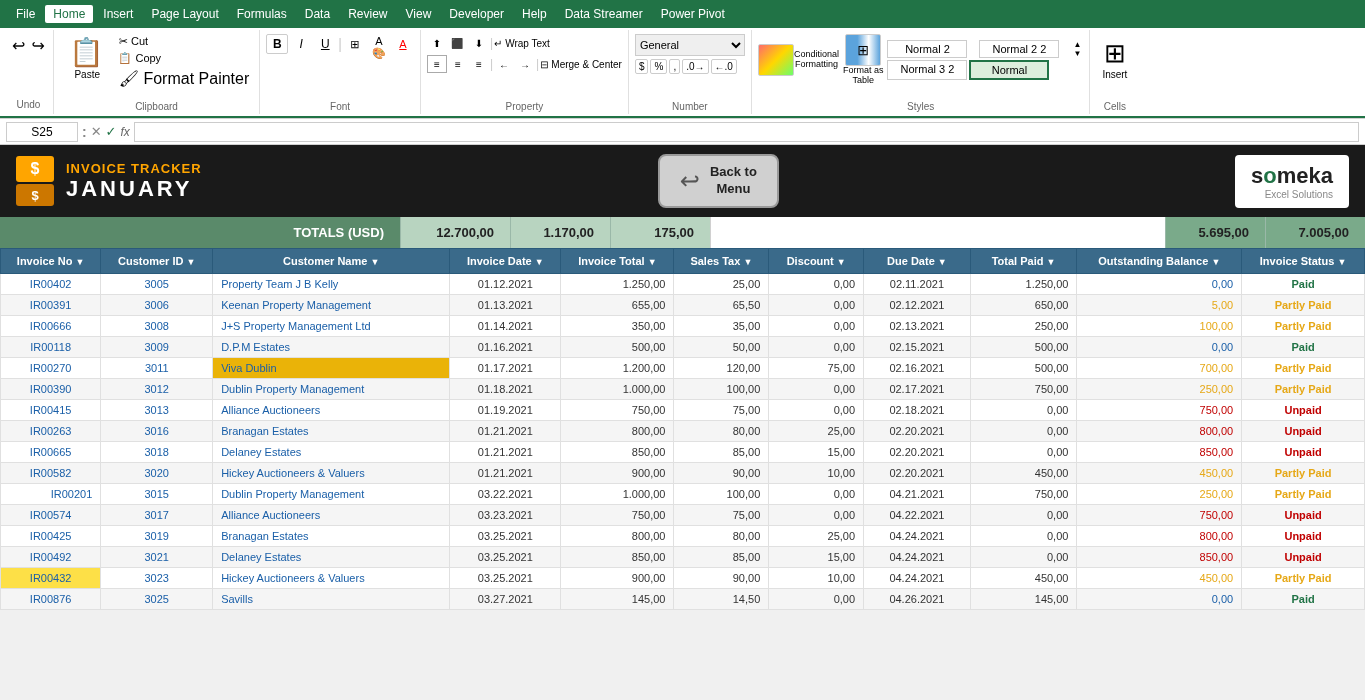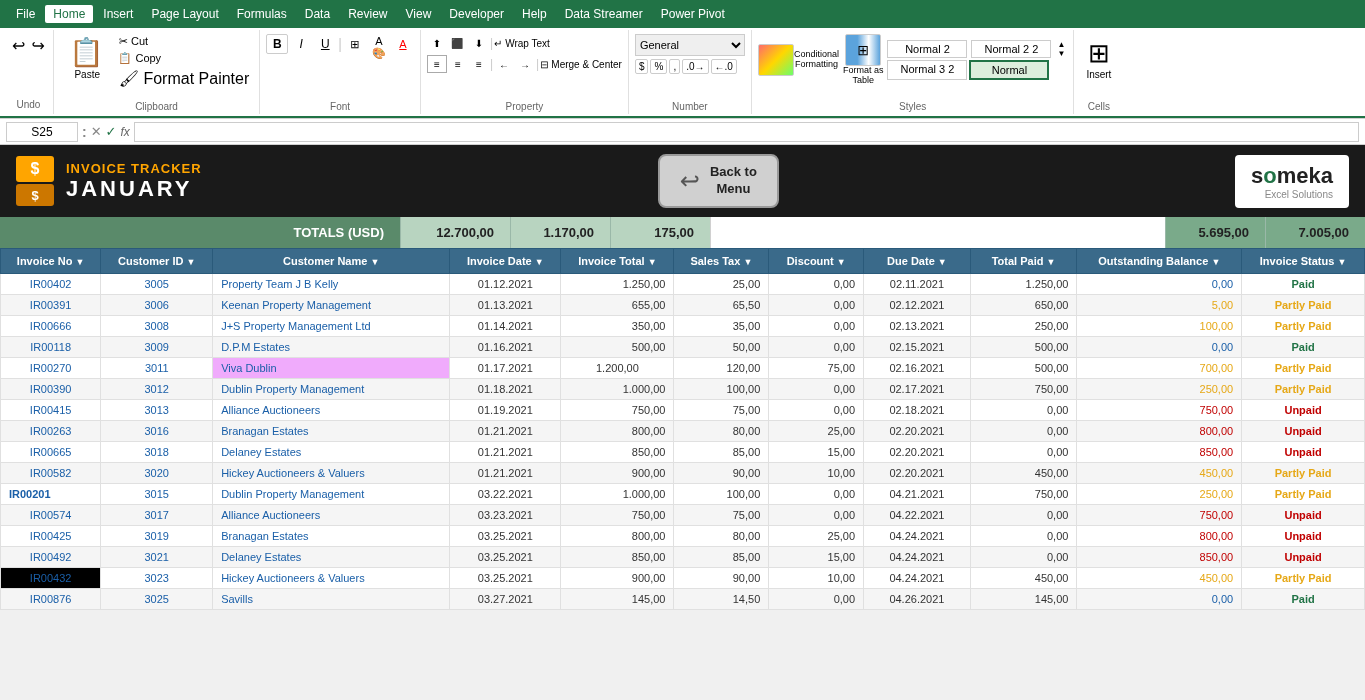--- a/index.html
+++ b/index.html
@@ -111,21 +111,21 @@
             <span style="font-size:9px;text-align:center;line-height:1.1;">Conditional<br>Formatting</span>
           </div>
           <div style="display:flex;flex-direction:column;align-items:center;cursor:pointer;">
             <div style="width:36px;height:32px;background:linear-gradient(90deg,#5ba3dc,#5ba3dc,#fff,#5ba3dc);border:1px solid #ccc;border-radius:2px;display:flex;align-items:center;justify-content:center;">
               <span style="font-size:14px;">⊞</span>
             </div>
             <span style="font-size:9px;text-align:center;line-height:1.1;">Format as<br>Table</span>
           </div>
 
           <div style="display:flex;flex-direction:column;gap:2px;">
-            <div style="display:flex;gap:4px;">
+            <div style="display:flex;gap:12px;">
               <div style="border:1px solid #ccc;padding:2px 6px;font-size:11px;cursor:pointer;min-width:80px;text-align:center;white-space:nowrap;">Normal 2</div>
               <div style="border:1px solid #ccc;padding:2px 6px;font-size:11px;cursor:pointer;min-width:80px;text-align:center;white-space:nowrap;">Normal 2 2</div>
               <div style="display:flex;flex-direction:column;cursor:pointer;padding:0 2px;">
                 <span style="font-size:8px;">▲</span>
                 <span style="font-size:8px;">▼</span>
               </div>
             </div>
             <div style="display:flex;gap:2px;">
               <div style="border:1px solid #ccc;padding:2px 6px;font-size:11px;cursor:pointer;min-width:80px;text-align:center;white-space:nowrap;">Normal 3 2</div>
               <div style="border:2px solid #217346;padding:2px 6px;font-size:11px;cursor:pointer;min-width:80px;text-align:center;white-space:nowrap;background:#ddeedd;">Normal</div>
@@ -254,23 +254,23 @@
           <td style="background: rgb(245, 245, 245); padding: 4px 8px; font-size: 11px; border: 1px solid rgb(224, 224, 224); color: rgb(51, 51, 51); text-align: right;">50,00</td>
           <td style="background: rgb(245, 245, 245); padding: 4px 8px; font-size: 11px; border: 1px solid rgb(224, 224, 224); color: rgb(51, 51, 51); text-align: right;">0,00</td>
           <td style="background: rgb(245, 245, 245); padding: 4px 8px; font-size: 11px; border: 1px solid rgb(224, 224, 224); color: rgb(51, 51, 51); text-align: center;">02.15.2021</td>
           <td style="background: rgb(245, 245, 245); padding: 4px 8px; font-size: 11px; border: 1px solid rgb(224, 224, 224); color: rgb(51, 51, 51); text-align: right;">500,00</td>
           <td style="background: rgb(245, 245, 245); padding: 4px 8px; font-size: 11px; border: 1px solid rgb(224, 224, 224); color: rgb(26, 95, 168); text-align: right;">0,00</td>
           <td style="background: rgb(245, 245, 245); padding: 4px 8px; font-size: 11px; border: 1px solid rgb(224, 224, 224); color: rgb(33, 115, 70); font-weight: bold; text-align: center;">Paid</td>
         </tr>
         <tr>
           <td style="background: rgb(255, 255, 255); padding: 4px 8px; font-size: 11px; border: 1px solid rgb(224, 224, 224); color: rgb(26, 95, 168); text-align: center;">IR00270</td>
           <td style="background: rgb(255, 255, 255); padding: 4px 8px; font-size: 11px; border: 1px solid rgb(224, 224, 224); color: rgb(26, 95, 168); text-align: center;">3011</td>
-          <td style="background: #f0abfc; padding: 4px 8px; font-size: 11px; border: 1px solid rgb(224, 224, 224); color: rgb(26, 95, 168); margin-top: 22px;">Viva Dublin</td>
+          <td style="background: #eab308; padding: 4px 8px; font-size: 11px; border: 1px solid rgb(224, 224, 224); color: rgb(26, 95, 168); margin-top: 22px;">Viva Dublin</td>
           <td style="background: rgb(255, 255, 255); padding: 4px 8px; font-size: 11px; border: 1px solid rgb(224, 224, 224); color: rgb(51, 51, 51); text-align: center;">01.17.2021</td>
-          <td style="background: rgb(255, 255, 255); padding: 4px 8px; font-size: 11px; border: 1px solid rgb(224, 224, 224); color: rgb(51, 51, 51); text-align: center;">1.200,00</td>
+          <td style="background: rgb(255, 255, 255); padding: 4px 8px; font-size: 11px; border: 1px solid rgb(224, 224, 224); color: rgb(51, 51, 51); text-align: right;">1.200,00</td>
           <td style="background: rgb(255, 255, 255); padding: 4px 8px; font-size: 11px; border: 1px solid rgb(224, 224, 224); color: rgb(51, 51, 51); text-align: right;">120,00</td>
           <td style="background: rgb(255, 255, 255); padding: 4px 8px; font-size: 11px; border: 1px solid rgb(224, 224, 224); color: rgb(51, 51, 51); text-align: right;">75,00</td>
           <td style="background: rgb(255, 255, 255); padding: 4px 8px; font-size: 11px; border: 1px solid rgb(224, 224, 224); color: rgb(51, 51, 51); text-align: center;">02.16.2021</td>
           <td style="background: rgb(255, 255, 255); padding: 4px 8px; font-size: 11px; border: 1px solid rgb(224, 224, 224); color: rgb(51, 51, 51); text-align: right;">500,00</td>
           <td style="background: rgb(255, 255, 255); padding: 4px 8px; font-size: 11px; border: 1px solid rgb(224, 224, 224); color: rgb(230, 168, 23); text-align: right;">700,00</td>
           <td style="background: rgb(255, 255, 255); padding: 4px 8px; font-size: 11px; border: 1px solid rgb(224, 224, 224); color: rgb(230, 168, 23); font-weight: bold; text-align: center;">Partly Paid</td>
         </tr>
         <tr>
           <td style="background: rgb(245, 245, 245); padding: 4px 8px; font-size: 11px; border: 1px solid rgb(224, 224, 224); color: rgb(26, 95, 168); text-align: center;">IR00390</td>
           <td style="background: rgb(245, 245, 245); padding: 4px 8px; font-size: 11px; border: 1px solid rgb(224, 224, 224); color: rgb(26, 95, 168); text-align: center;">3012</td>
@@ -330,21 +330,21 @@
           <td style="background: rgb(245, 245, 245); padding: 4px 8px; font-size: 11px; border: 1px solid rgb(224, 224, 224); color: rgb(51, 51, 51); text-align: center;">01.21.2021</td>
           <td style="background: rgb(245, 245, 245); padding: 4px 8px; font-size: 11px; border: 1px solid rgb(224, 224, 224); color: rgb(51, 51, 51); text-align: right;">900,00</td>
           <td style="background: rgb(245, 245, 245); padding: 4px 8px; font-size: 11px; border: 1px solid rgb(224, 224, 224); color: rgb(51, 51, 51); text-align: right;">90,00</td>
           <td style="background: rgb(245, 245, 245); padding: 4px 8px; font-size: 11px; border: 1px solid rgb(224, 224, 224); color: rgb(51, 51, 51); text-align: right;">10,00</td>
           <td style="background: rgb(245, 245, 245); padding: 4px 8px; font-size: 11px; border: 1px solid rgb(224, 224, 224); color: rgb(51, 51, 51); text-align: center;">02.20.2021</td>
           <td style="background: rgb(245, 245, 245); padding: 4px 8px; font-size: 11px; border: 1px solid rgb(224, 224, 224); color: rgb(51, 51, 51); text-align: right;">450,00</td>
           <td style="background: rgb(245, 245, 245); padding: 4px 8px; font-size: 11px; border: 1px solid rgb(224, 224, 224); color: rgb(230, 168, 23); text-align: right;">450,00</td>
           <td style="background: rgb(245, 245, 245); padding: 4px 8px; font-size: 11px; border: 1px solid rgb(224, 224, 224); color: rgb(230, 168, 23); font-weight: bold; text-align: center;">Partly Paid</td>
         </tr>
         <tr>
-          <td style="background: rgb(255, 255, 255); padding: 4px 8px; font-size: 11px; border: 1px solid rgb(224, 224, 224); color: rgb(26, 95, 168); text-align: left; font-weight: bold;">IR00201</td>
+          <td style="background: rgb(255, 255, 255); padding: 4px 8px; font-size: 11px; border: 1px solid rgb(224, 224, 224); color: rgb(26, 95, 168); text-align: right;">IR00201</td>
           <td style="background: rgb(255, 255, 255); padding: 4px 8px; font-size: 11px; border: 1px solid rgb(224, 224, 224); color: rgb(26, 95, 168); text-align: center;">3015</td>
           <td style="background: rgb(255, 255, 255); padding: 4px 8px; font-size: 11px; border: 1px solid rgb(224, 224, 224); color: rgb(26, 95, 168);">Dublin Property Management</td>
           <td style="background: rgb(255, 255, 255); padding: 4px 8px; font-size: 11px; border: 1px solid rgb(224, 224, 224); color: rgb(51, 51, 51); text-align: center;">03.22.2021</td>
           <td style="background: rgb(255, 255, 255); padding: 4px 8px; font-size: 11px; border: 1px solid rgb(224, 224, 224); color: rgb(51, 51, 51); text-align: right;">1.000,00</td>
           <td style="background: rgb(255, 255, 255); padding: 4px 8px; font-size: 11px; border: 1px solid rgb(224, 224, 224); color: rgb(51, 51, 51); text-align: right;">100,00</td>
           <td style="background: rgb(255, 255, 255); padding: 4px 8px; font-size: 11px; border: 1px solid rgb(224, 224, 224); color: rgb(51, 51, 51); text-align: right;">0,00</td>
           <td style="background: rgb(255, 255, 255); padding: 4px 8px; font-size: 11px; border: 1px solid rgb(224, 224, 224); color: rgb(51, 51, 51); text-align: center;">04.21.2021</td>
           <td style="background: rgb(255, 255, 255); padding: 4px 8px; font-size: 11px; border: 1px solid rgb(224, 224, 224); color: rgb(51, 51, 51); text-align: right;">750,00</td>
           <td style="background: rgb(255, 255, 255); padding: 4px 8px; font-size: 11px; border: 1px solid rgb(224, 224, 224); color: rgb(230, 168, 23); text-align: right;">250,00</td>
           <td style="background: rgb(255, 255, 255); padding: 4px 8px; font-size: 11px; border: 1px solid rgb(224, 224, 224); color: rgb(230, 168, 23); font-weight: bold; text-align: center;">Partly Paid</td>
@@ -382,21 +382,21 @@
           <td style="background: rgb(245, 245, 245); padding: 4px 8px; font-size: 11px; border: 1px solid rgb(224, 224, 224); color: rgb(51, 51, 51); text-align: center;">03.25.2021</td>
           <td style="background: rgb(245, 245, 245); padding: 4px 8px; font-size: 11px; border: 1px solid rgb(224, 224, 224); color: rgb(51, 51, 51); text-align: right;">850,00</td>
           <td style="background: rgb(245, 245, 245); padding: 4px 8px; font-size: 11px; border: 1px solid rgb(224, 224, 224); color: rgb(51, 51, 51); text-align: right;">85,00</td>
           <td style="background: rgb(245, 245, 245); padding: 4px 8px; font-size: 11px; border: 1px solid rgb(224, 224, 224); color: rgb(51, 51, 51); text-align: right;">15,00</td>
           <td style="background: rgb(245, 245, 245); padding: 4px 8px; font-size: 11px; border: 1px solid rgb(224, 224, 224); color: rgb(51, 51, 51); text-align: center;">04.24.2021</td>
           <td style="background: rgb(245, 245, 245); padding: 4px 8px; font-size: 11px; border: 1px solid rgb(224, 224, 224); color: rgb(51, 51, 51); text-align: right;">0,00</td>
           <td style="background: rgb(245, 245, 245); padding: 4px 8px; font-size: 11px; border: 1px solid rgb(224, 224, 224); color: rgb(192, 0, 0); text-align: right;">850,00</td>
           <td style="background: rgb(245, 245, 245); padding: 4px 8px; font-size: 11px; border: 1px solid rgb(224, 224, 224); color: rgb(192, 0, 0); font-weight: bold; text-align: center;">Unpaid</td>
         </tr>
         <tr>
-          <td style="background: #000000; padding: 4px 8px; font-size: 11px; border: 1px solid rgb(224, 224, 224); color: rgb(26, 95, 168); text-align: center;">IR00432</td>
+          <td style="background: #fde047; padding: 4px 8px; font-size: 11px; border: 1px solid rgb(224, 224, 224); color: rgb(26, 95, 168); text-align: center;">IR00432</td>
           <td style="background: rgb(255, 255, 255); padding: 4px 8px; font-size: 11px; border: 1px solid rgb(224, 224, 224); color: rgb(26, 95, 168); text-align: center;">3023</td>
           <td style="background: rgb(255, 255, 255); padding: 4px 8px; font-size: 11px; border: 1px solid rgb(224, 224, 224); color: rgb(26, 95, 168);">Hickey Auctioneers &amp; Valuers</td>
           <td style="background: rgb(255, 255, 255); padding: 4px 8px; font-size: 11px; border: 1px solid rgb(224, 224, 224); color: rgb(51, 51, 51); text-align: center;">03.25.2021</td>
           <td style="background: rgb(255, 255, 255); padding: 4px 8px; font-size: 11px; border: 1px solid rgb(224, 224, 224); color: rgb(51, 51, 51); text-align: right;">900,00</td>
           <td style="background: rgb(255, 255, 255); padding: 4px 8px; font-size: 11px; border: 1px solid rgb(224, 224, 224); color: rgb(51, 51, 51); text-align: right;">90,00</td>
           <td style="background: rgb(255, 255, 255); padding: 4px 8px; font-size: 11px; border: 1px solid rgb(224, 224, 224); color: rgb(51, 51, 51); text-align: right;">10,00</td>
           <td style="background: rgb(255, 255, 255); padding: 4px 8px; font-size: 11px; border: 1px solid rgb(224, 224, 224); color: rgb(51, 51, 51); text-align: center;">04.24.2021</td>
           <td style="background: rgb(255, 255, 255); padding: 4px 8px; font-size: 11px; border: 1px solid rgb(224, 224, 224); color: rgb(51, 51, 51); text-align: right;">450,00</td>
           <td style="background: rgb(255, 255, 255); padding: 4px 8px; font-size: 11px; border: 1px solid rgb(224, 224, 224); color: rgb(230, 168, 23); text-align: right;">450,00</td>
           <td style="background: rgb(255, 255, 255); padding: 4px 8px; font-size: 11px; border: 1px solid rgb(224, 224, 224); color: rgb(230, 168, 23); font-weight: bold; text-align: center;">Partly Paid</td>

